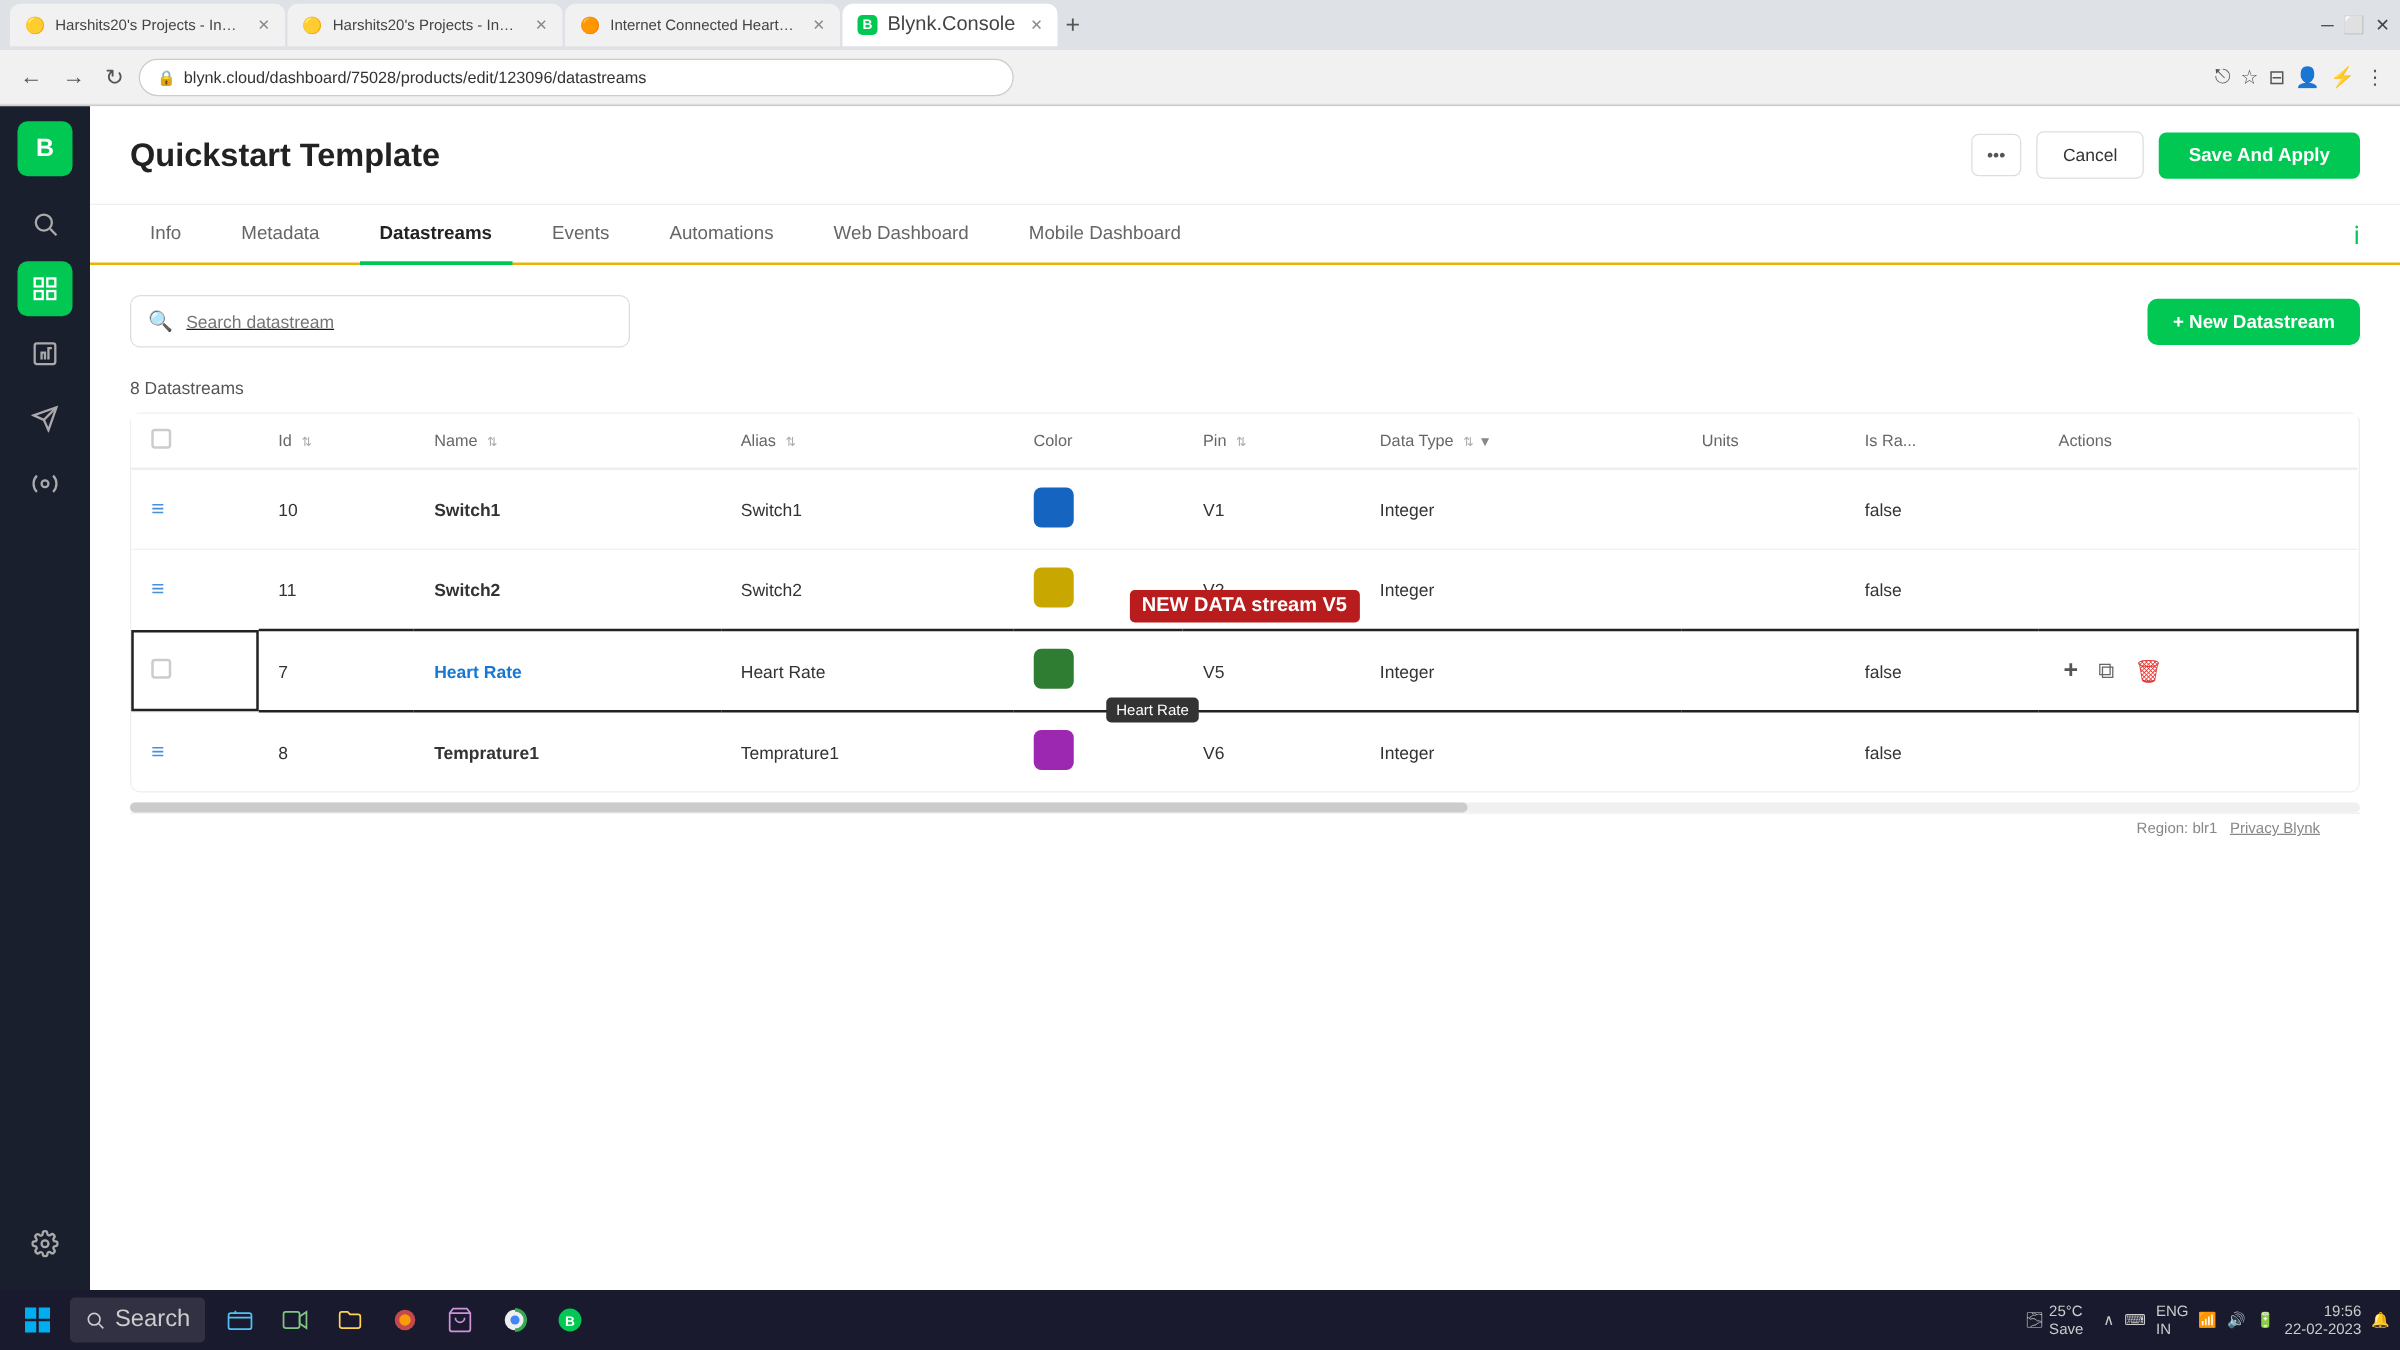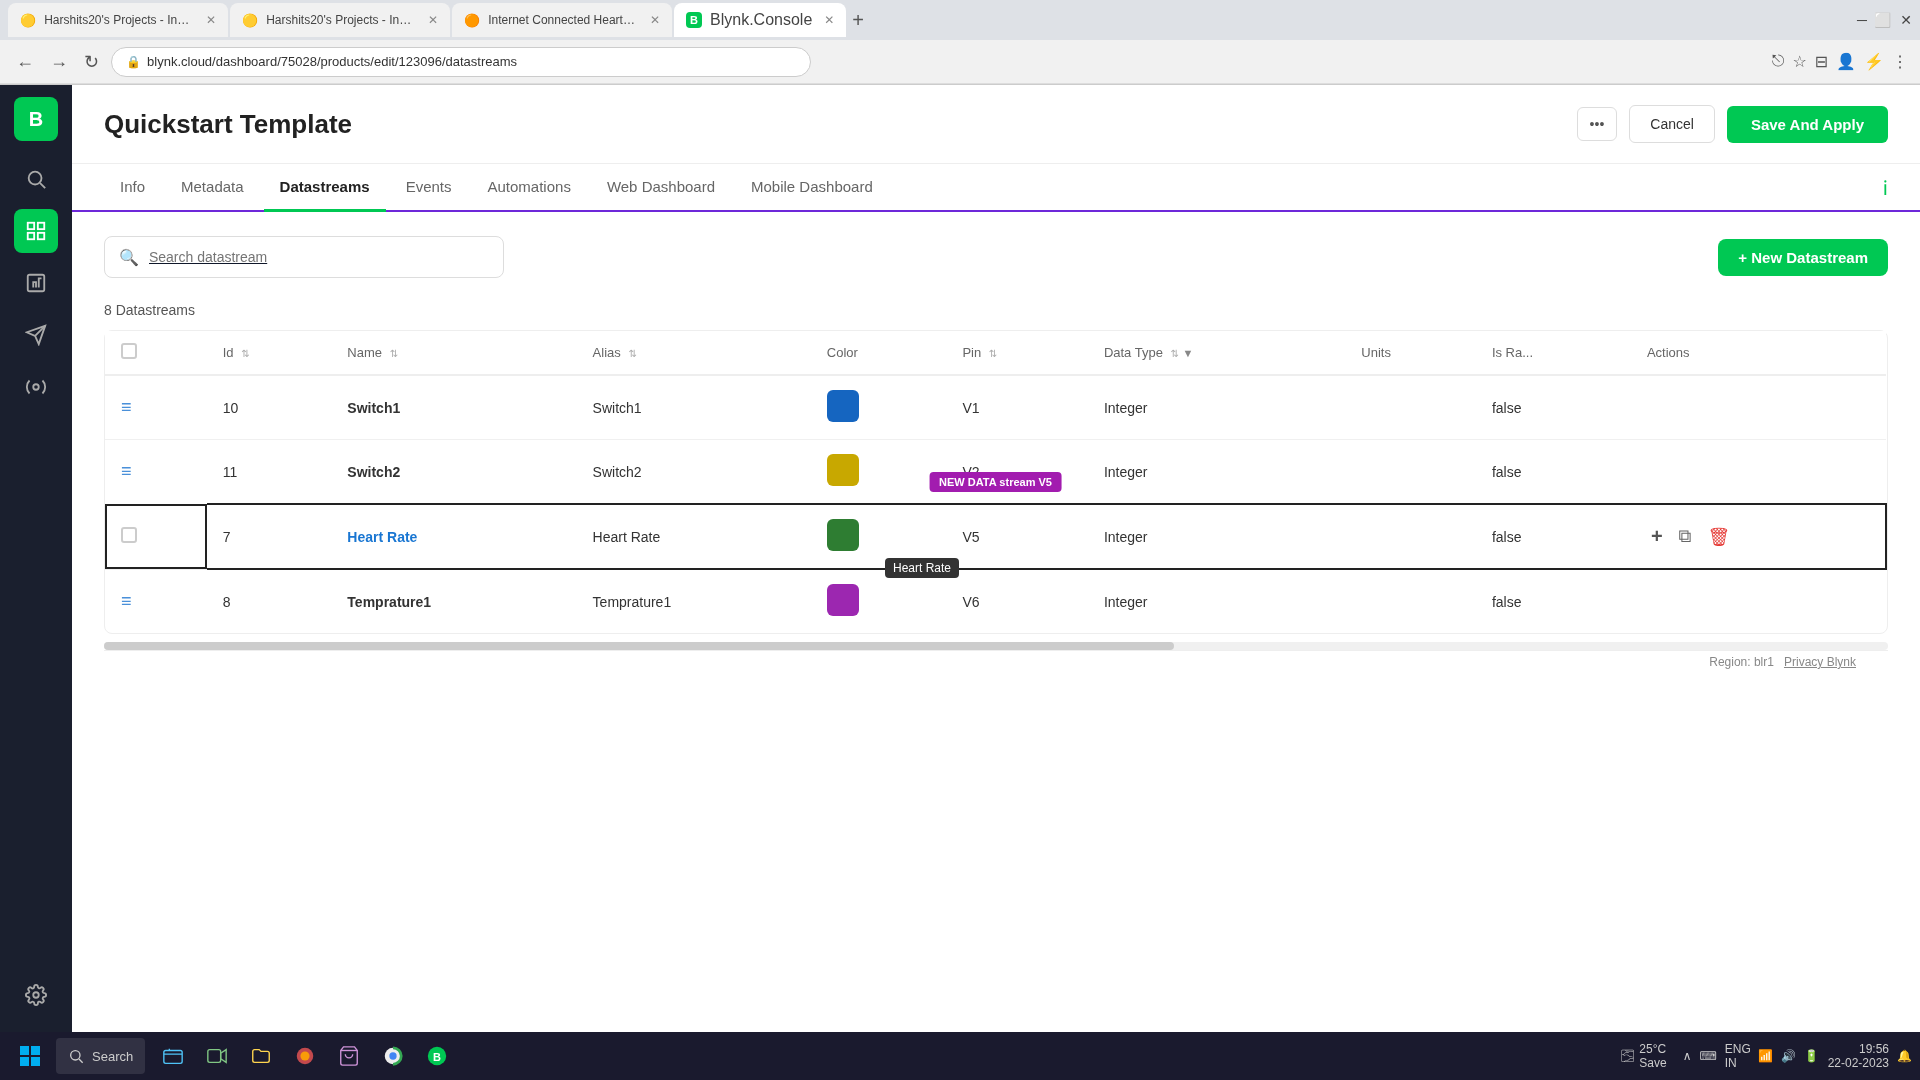--- a/index.html
+++ b/index.html
@@ -34,21 +34,21 @@
 
     
     .page-header { display: flex; align-items: center; padding: 20px 32px; border-bottom: 1px solid #eee; gap: 12px; }
     .page-title { font-size: 26px; font-weight: 700; color: #222; }
     .header-actions { margin-left: auto; display: flex; align-items: center; gap: 12px; }
     .btn-more { background: #fff; border: 1px solid #ddd; border-radius: 6px; padding: 8px 12px; font-size: 14px; cursor: pointer; color: #555; }
     .btn-cancel { background: #fff; border: 1px solid #ddd; border-radius: 6px; padding: 10px 20px; font-size: 14px; cursor: pointer; color: #333; }
     .btn-save { background: #00c853; border: none; border-radius: 6px; padding: 10px 24px; font-size: 15px; font-weight: 600; cursor: pointer; color: #fff; }
 
     
-    .nav-tabs { display: flex; align-items: center; padding: 0 32px; border-bottom: 2px solid #6d28d9; gap: 4px; }
+    .nav-tabs { display: flex; align-items: center; padding: 0 32px; border-bottom: 2px solid #eab308; gap: 16px; }
     .nav-tab { padding: 14px 16px; font-size: 15px; color: #666; cursor: pointer; border-bottom: 3px solid transparent; margin-bottom: -2px; }
     .nav-tab.active { color: #222; border-bottom-color: #00c853; font-weight: 600; }
     .info-icon { margin-left: auto; color: #00c853; font-size: 20px; cursor: pointer; }
 
     
     .content-area { flex: 1; padding: 24px 32px; overflow-y: auto; position: relative; }
 
     
     .content-toolbar { display: flex; align-items: center; margin-bottom: 24px; gap: 12px; }
     .search-box { display: flex; align-items: center; width: 400px; height: 42px; border: 1px solid #ddd; border-radius: 8px; padding: 0 14px; gap: 10px; background: #fff; }
@@ -66,36 +66,36 @@
     .table th.sortable { cursor: pointer; }
     .sort-icon { font-size: 10px; margin-left: 4px; color: #aaa; }
     .table td { padding: 14px 16px; font-size: 14px; color: #333; border-bottom: 1px solid #f0f0f0; vertical-align: middle; }
     .table tr:last-child td { border-bottom: none; }
 
     .color-dot { width: 32px; height: 32px; border-radius: 6px; display: inline-block; }
 
     .row-icon { color: #4a90d9; font-size: 18px; }
     .action-icons { display: flex; gap: 8px; align-items: center; }
     .action-btn { background: none; border: none; cursor: pointer; color: #666; font-size: 18px; padding: 4px; }
-    .new-ds-badge { position: absolute; background: #a21caf; color: #fff; font-size: 11px; padding: 4px 10px; border-radius: 4px; white-space: nowrap; z-index: 100; }
+    .new-ds-badge { position: absolute; background: #b91c1c; color: #fff; font-size: 16px; padding: 4px 10px; border-radius: 4px; white-space: nowrap; z-index: 100; }
     .heart-rate-tooltip { position: absolute; background: #333; color: #fff; font-size: 12px; padding: 3px 8px; border-radius: 4px; white-space: nowrap; }
 
     
     .scrollbar-hint { height: 8px; background: #f0f0f0; border-radius: 4px; margin-top: 8px; position: relative; }
     .scrollbar-thumb { width: 60%; height: 100%; background: #ccc; border-radius: 4px; }
 
     
     .footer { text-align: right; padding: 4px 32px; font-size: 12px; color: #888; border-top: 1px solid #eee; }
     .footer a { color: #888; text-decoration: underline; cursor: pointer; }
 
     
     .taskbar { display: flex; align-items: center; height: 48px; background: #1a1a2e; padding: 0 8px; position: fixed; bottom: 0; left: 0; width: 1920px; z-index: 999; }
     .taskbar-start { width: 44px; height: 44px; display: flex; align-items: center; justify-content: center; cursor: pointer; }
     .taskbar-search { display: flex; align-items: center; background: rgba(255,255,255,0.1); border-radius: 4px; padding: 4px 12px; gap: 8px; height: 36px; cursor: pointer; margin-left: 4px; }
-    .taskbar-search span { color: #ccc; font-size: 13px; }
+    .taskbar-search span { color: #ccc; font-size: 19px; }
     .taskbar-apps { display: flex; align-items: center; gap: 4px; margin-left: 8px; }
     .taskbar-app { width: 40px; height: 40px; border-radius: 4px; display: flex; align-items: center; justify-content: center; cursor: pointer; }
     .taskbar-right { margin-left: auto; display: flex; align-items: center; gap: 8px; color: #ccc; font-size: 12px; }
     .taskbar-time { text-align: right; }
 
     .weather-widget { display: flex; align-items: center; gap: 4px; color: #ccc; font-size: 12px; margin-right: 8px; }
 
     .checkbox { width: 16px; height: 16px; border: 2px solid #ccc; border-radius: 3px; display: inline-block; cursor: pointer; }
   </style>
 </head>

